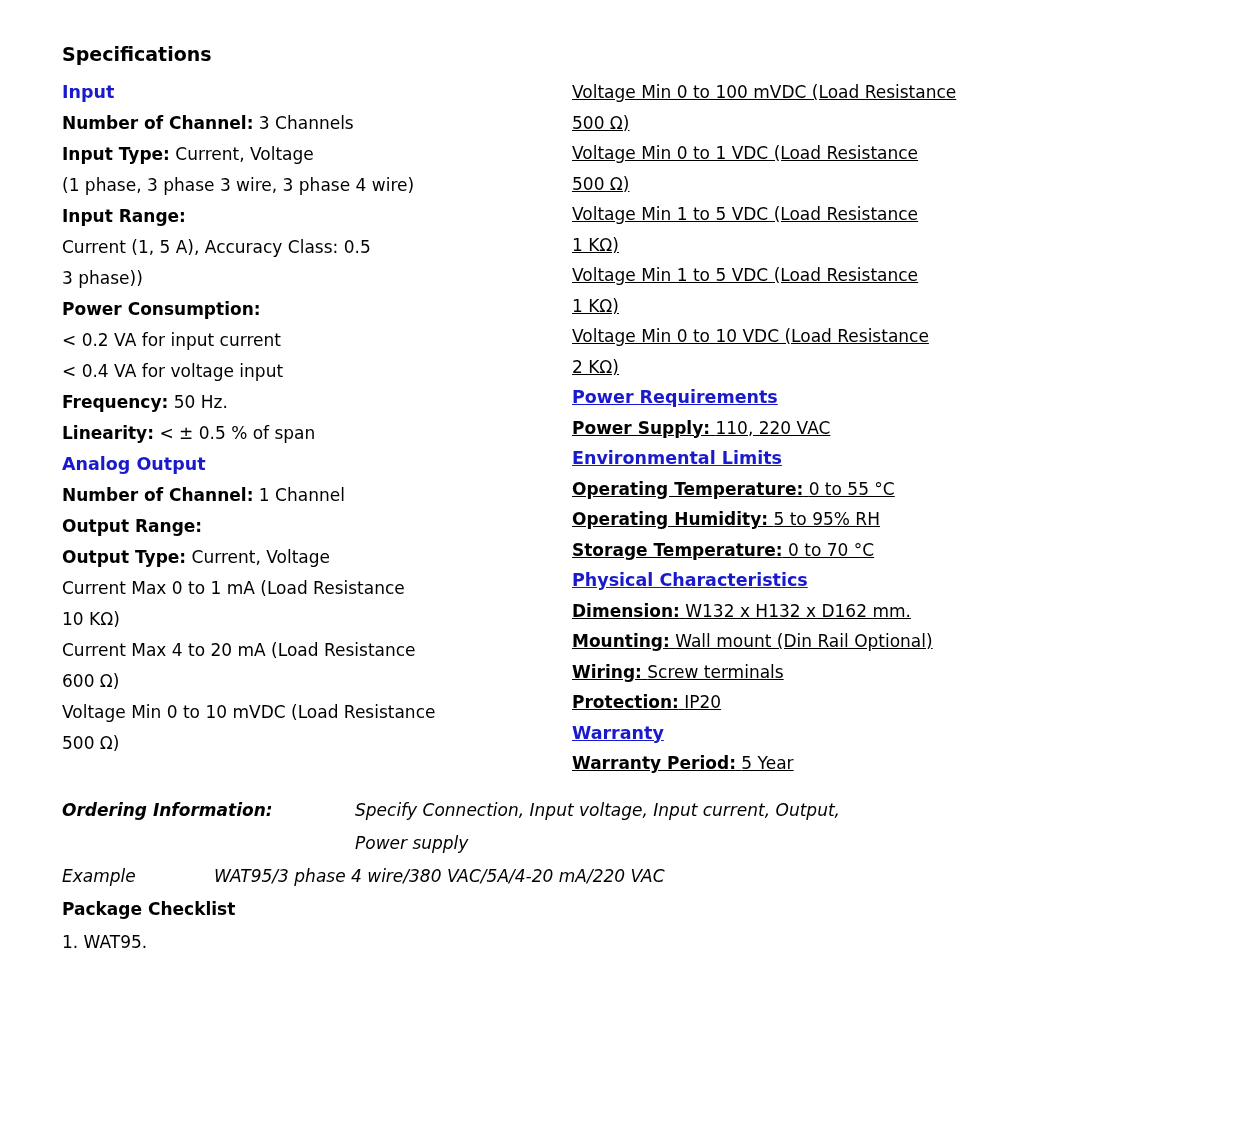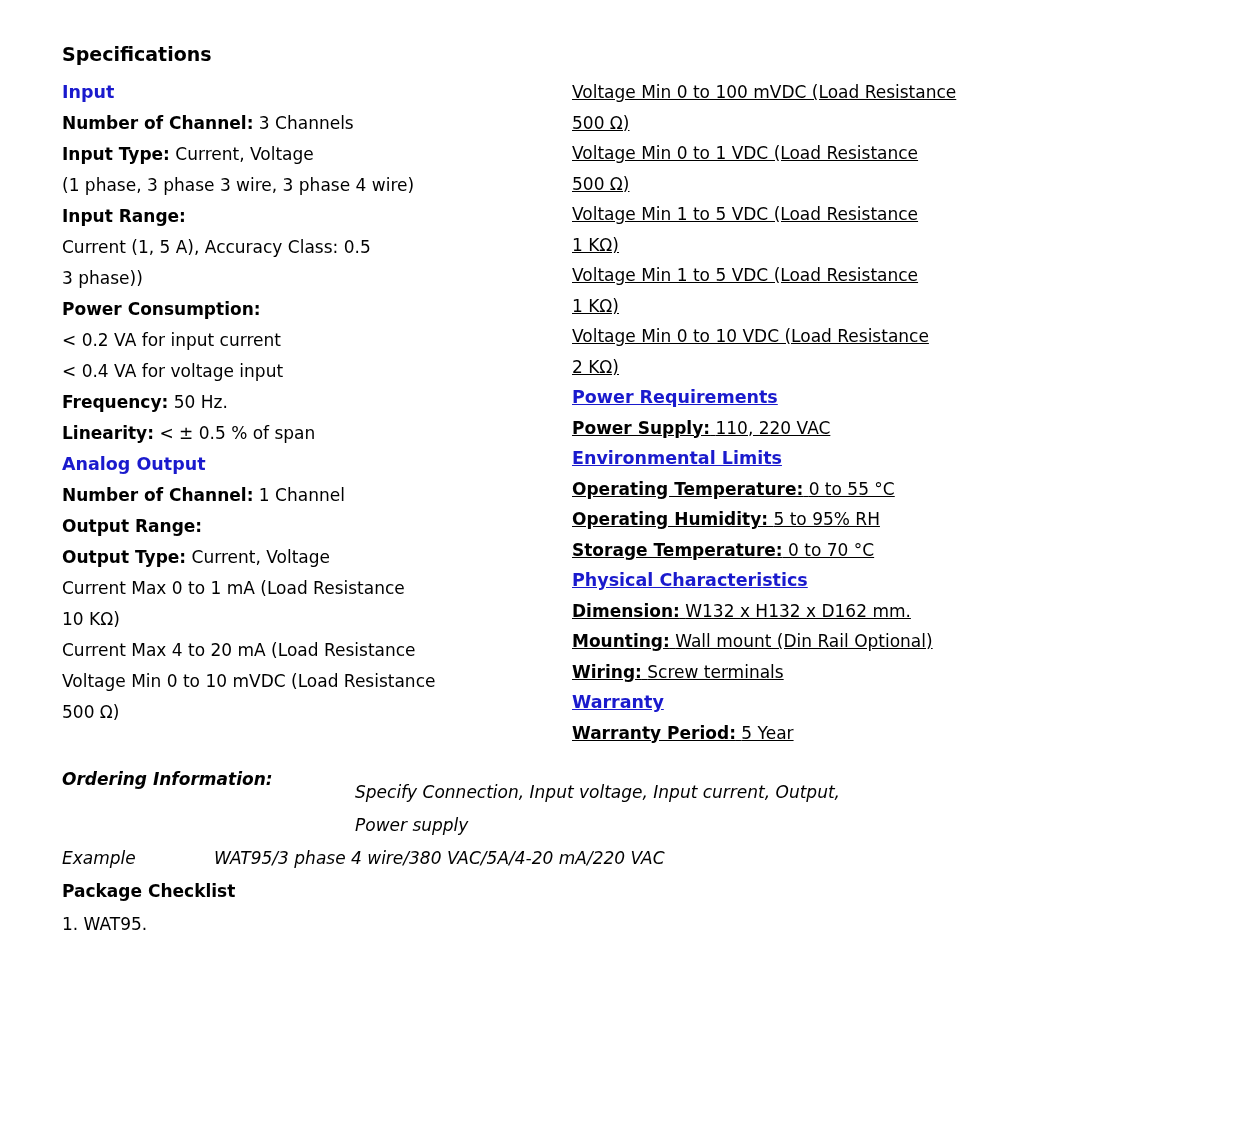--- a/index.html
+++ b/index.html
@@ -34,21 +34,21 @@
   }
   .b { font-weight: bold; }
   .footer {
     margin-top: 15px;
     font-size: 17px;
   }
   .footer .fline { line-height: 33px; }
   .frow { display: flex; align-items: flex-start; font-style: italic; }
   .flabel-wide   { width: 293px; flex: 0 0 293px; }
   .flabel-narrow { width: 152px; flex: 0 0 152px; }
-  .fvalue { display: block; margin-top: 13px; }
+  .fvalue { display: block; }
 </style>
 </head>
 <body>
 
 <div class="page">
   <h1 class="doc-title">Specifications</h1>
 
   <div class="columns">
     <div class="col col-left">
         <div class="line section">Input</div>
@@ -63,20 +63,21 @@
         <div class="line">&lt; 0.4 VA for voltage input</div>
         <div class="line"><span class="b">Frequency:</span> <span>50 Hz.</span></div>
         <div class="line"><span class="b">Linearity:</span> <span>&lt; ± 0.5 % of span</span></div>
         <div class="line section">Analog Output</div>
         <div class="line"><span class="b">Number of Channel:</span> <span>1 Channel</span></div>
         <div class="line"><span class="b">Output Range:</span></div>
         <div class="line"><span class="b">Output Type:</span> <span>Current, Voltage</span></div>
         <div class="line">Current Max 0 to 1 mA (Load Resistance</div>
         <div class="line">10 KΩ)</div>
         <div class="line">Current Max 4 to 20 mA (Load Resistance</div>
+        <div class="line">600 Ω)</div>
         <div class="line">Voltage Min 0 to 10 mVDC (Load Resistance</div>
         <div class="line">500 Ω)</div>
       </div>
     <div class="col col-right">
         <div class="line">Voltage Min 0 to 100 mVDC (Load Resistance</div>
         <div class="line">500 Ω)</div>
         <div class="line">Voltage Min 0 to 1 VDC (Load Resistance</div>
         <div class="line">500 Ω)</div>
         <div class="line">Voltage Min 1 to 5 VDC (Load Resistance</div>
         <div class="line">1 KΩ)</div>
@@ -87,20 +88,21 @@
         <div class="line section">Power Requirements</div>
         <div class="line"><span class="b">Power Supply:</span> <span>110, 220 VAC</span></div>
         <div class="line section">Environmental Limits</div>
         <div class="line"><span class="b">Operating Temperature:</span> <span>0 to 55 °C</span></div>
         <div class="line"><span class="b">Operating Humidity:</span> <span>5 to 95% RH</span></div>
         <div class="line"><span class="b">Storage Temperature:</span> <span>0 to 70 °C</span></div>
         <div class="line section">Physical Characteristics</div>
         <div class="line"><span class="b">Dimension:</span> <span>W132 x H132 x D162 mm.</span></div>
         <div class="line"><span class="b">Mounting:</span> <span>Wall mount (Din Rail Optional)</span></div>
         <div class="line"><span class="b">Wiring:</span> <span>Screw terminals</span></div>
+        <div class="line"><span class="b">Protection:</span> <span>IP20</span></div>
         <div class="line section">Warranty</div>
         <div class="line"><span class="b">Warranty Period:</span> <span>5 Year</span></div>
       </div>
   </div>
 
   <div class="footer">
     <div class="frow">
       <span class="b fline flabel-wide">Ordering Information:</span>
       <span class="fvalue">
         <span class="fline" style="display:block">Specify Connection, Input voltage, Input current, Output,</span>

